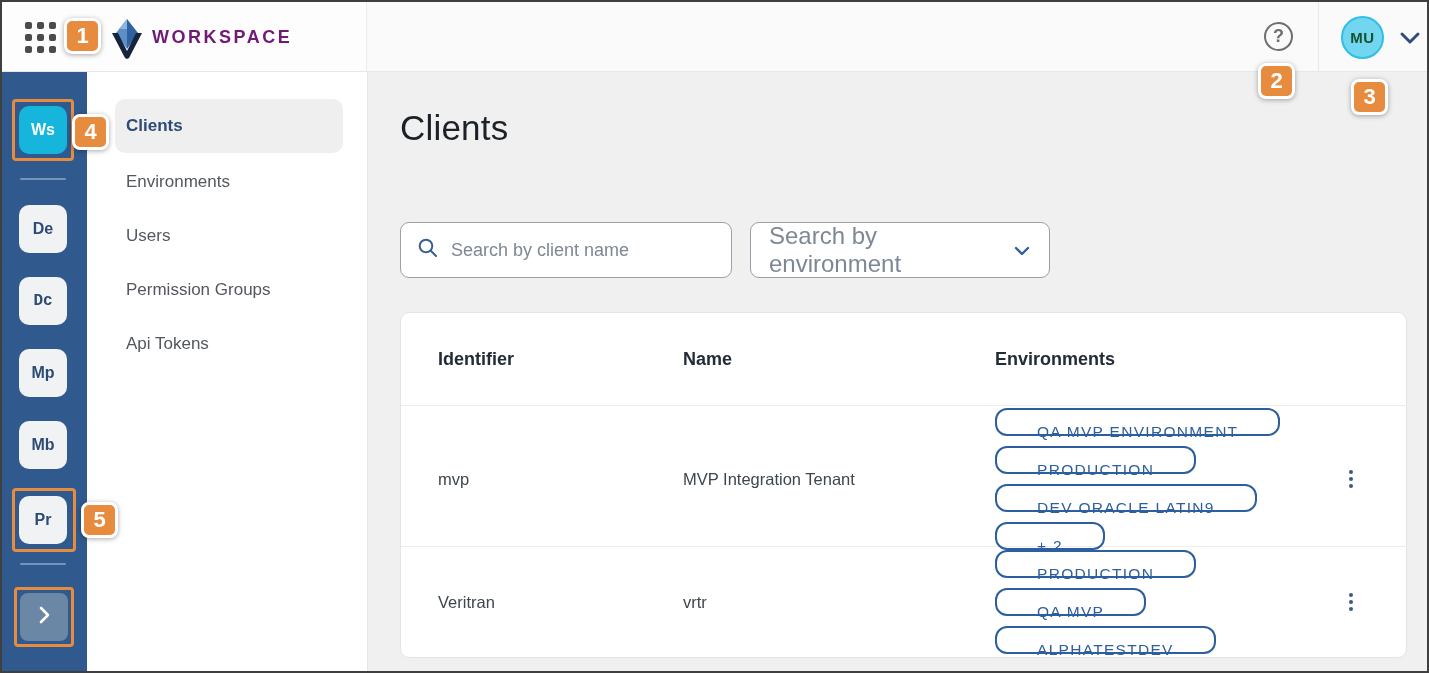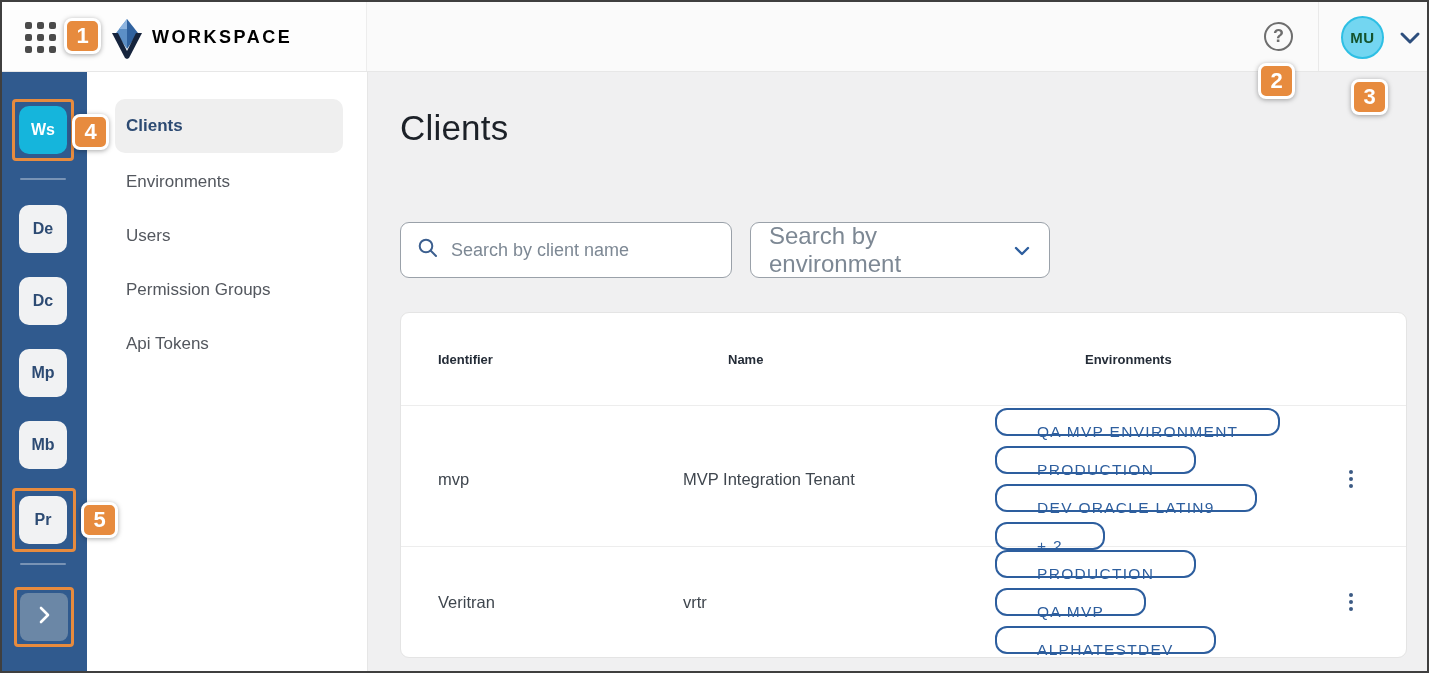--- a/index.html
+++ b/index.html
@@ -6,21 +6,21 @@
   html,body { width:1429px; height:673px; }
   body { font-family:"Liberation Sans", sans-serif; background:#f0f0f1; }
   .page { position:relative; width:1429px; height:673px; border:2px solid #3f3f3f; background:#f0f0f1; overflow:hidden; }
 
   
   .topbar { position:absolute; left:0; top:0; width:100%; height:70px; background:#fafafa; border-bottom:1px solid #e7e7e7; }
   .topbar-left-bg { position:absolute; left:0; top:0; width:365px; height:69px; background:#fdfdfd; border-right:1px solid #ededed; }
   .apps-grid { position:absolute; left:23px; top:20px; width:32px; height:32px; display:grid; grid-template-columns:repeat(3,7px); grid-template-rows:repeat(3,7px); gap:5px; }
   .apps-grid i { background:#4b4b4b; border-radius:2px; }
   .logo { position:absolute; left:108px; top:16px; }
-  .brand { position:absolute; left:150px; top:25px; font-size:18px; font-weight:700; letter-spacing:2.5px; color:#000000; }
+  .brand { position:absolute; left:150px; top:25px; font-size:18px; font-weight:700; letter-spacing:2.5px; color:#701a75; }
   .help { position:absolute; left:1262px; top:20px; width:29px; height:29px; border:2px solid #6e6e6e; border-radius:50%; color:#6e6e6e; font-size:18px; font-weight:700; display:flex; align-items:center; justify-content:center; }
   .topbar-divider { position:absolute; left:1316px; top:0; width:1px; height:69px; background:#e9e9e9; }
   .avatar { position:absolute; left:1339px; top:14px; width:43px; height:43px; border-radius:50%; background:#73d6f1; border:2px solid #2ebfe4; color:#14532d; font-size:15px; font-weight:700; letter-spacing:.5px; display:flex; align-items:center; justify-content:center; }
   .avatar-chevron { position:absolute; left:1396px; top:27px; }
 
   
   .rail { position:absolute; left:0; top:70px; width:85px; height:601px; background:#305a8e;padding-left:8px; }
   .rail-btn { position:absolute; left:17px; width:48px; height:48px; border-radius:10px; background:#f1f2f3; color:#2d4b73; font-size:16px; font-weight:700; display:flex; align-items:center; justify-content:center; }
   .rail-btn.active { background:#15b5dc; color:#fff; left:17px; }
   .rail-divider { position:absolute; left:18px; width:46px; height:2px; background:rgba(255,255,255,.35); border-radius:1px; }
@@ -35,21 +35,21 @@
   .main { position:absolute; left:366px; top:70px; width:1063px; height:601px; }
   .page-title { position:absolute; left:32px; top:36px; font-size:35px; color:#1c2128; letter-spacing:.2px; }
   .search-box { position:absolute; left:32px; top:150px; width:332px; height:56px; background:#fff; border:1.5px solid #9aa1a9; border-radius:9px; display:flex; align-items:center; padding:0 16px; }
   .search-box input { border:none; outline:none; flex:1; margin-left:12px; font-size:18px; color:#333; font-family:"Liberation Sans",sans-serif; background:transparent; }
   .search-box input::placeholder { color:#7d8894; }
   .env-select { position:absolute; left:382px; top:150px; width:300px; height:56px; background:#fff; border:1.5px solid #9aa1a9; border-radius:9px; display:flex; align-items:center; justify-content:space-between; padding:0 18px; font-size:24px; color:#7d8894; }
 
   
   .card { position:absolute; left:32px; top:240px; width:1007px; height:346px; background:#fff; border:1px solid #e4e4e4; border-radius:9px; overflow:hidden; }
   .trow { display:grid; grid-template-columns:245px 312px 300px 1fr; padding-left:37px; align-items:center; }
-  .thead { height:93px; border-bottom:1px solid #ededed; font-weight:700; font-size:13px; color:#242c37;gap:45px; }
+  .thead { height:93px; border-bottom:1px solid #ededed; font-weight:700; font-size:18px; color:#242c37; }
   .tr1 { height:141px; border-bottom:1px solid #ededed; }
   .tr2 { height:110px; }
   .cell { font-size:16.5px; color:#3f464e; }
   .chips { display:flex; flex-direction:column; align-items:flex-start; gap:10px; padding:2px 0; }
   .chip { height:23px; line-height:19px; border:2px solid #2d5e9e; border-radius:12px; color:#2d5e9e; font-size:15.5px; letter-spacing:1.3px; padding:12px 40px; min-width:104px; text-align:center; white-space:nowrap; }
   .kebab { width:18px; height:24px; display:flex; flex-direction:column; align-items:center; justify-content:center; gap:3px; justify-self:center; }
   .kebab i { width:4px; height:4px; border-radius:50%; background:#3c5a84; }
 
   
   .callout { position:absolute; width:37px; height:36px; background:#e78b3e; border:3px solid #fff; border-radius:8px; box-shadow:0 1px 5px rgba(0,0,0,.35); color:#fff; font-size:22px; font-weight:700; display:flex; align-items:center; justify-content:center; z-index:40; }
@@ -93,21 +93,21 @@
       <svg width="24" height="18" viewBox="0 0 24 18">
           <polyline points="4,5 12,13 20,5" fill="none" stroke="#2d4e7d" stroke-width="3" stroke-linecap="round" stroke-linejoin="round"></polyline>
         </svg>
     </div>
   </div>
 
   <div class="rail">
     <div class="rail-btn active" style="top:34px;">Ws</div>
     <div class="rail-divider" style="top:106px;"></div>
     <div class="rail-btn" style="top:133px;">De</div>
-    <div class="rail-btn" style="top:205px;">Dc</div>
+    <div class="rail-btn" style="top:205px;font-family:Liberation Mono, monospace;">Dc</div>
     <div class="rail-btn" style="top:277px;">Mp</div>
     <div class="rail-btn" style="top:349px;">Mb</div>
     <div class="rail-btn" style="top:424px;">Pr</div>
     <div class="rail-divider" style="top:491px;"></div>
     <div class="expand-btn">
       <span>
         <svg width="22" height="22" viewBox="0 0 22 22">
             <polyline points="8,4 15,11 8,18" fill="none" stroke="#fff" stroke-width="2.6" stroke-linecap="round" stroke-linejoin="round"></polyline>
           </svg>
       </span>

